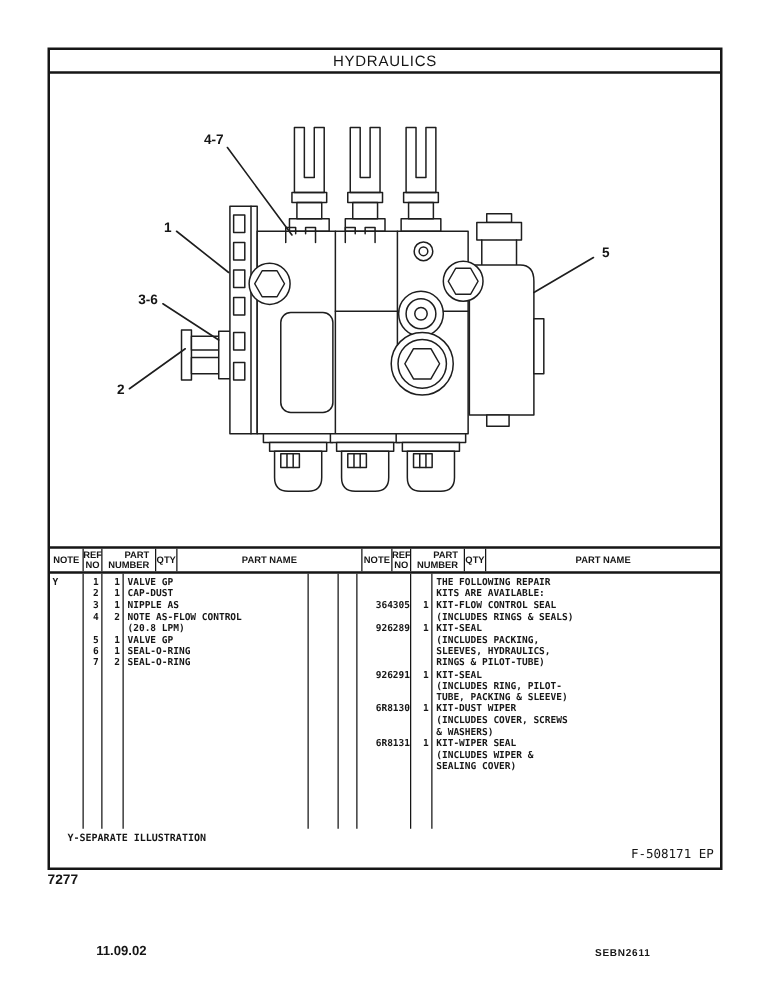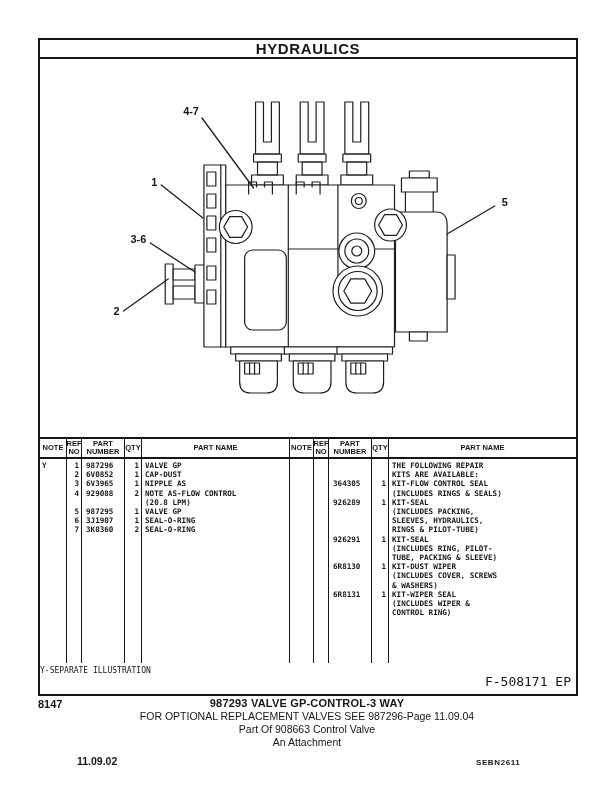--- a/index.html
+++ b/index.html
@@ -6,45 +6,45 @@
   html,body { background:#ffffff; }
   .page {
     width:614px; height:791px; position:relative; background:#ffffff;
     font-family:"Liberation Sans", sans-serif; color:#161616; overflow:hidden;
   }
   .frame {
     position:absolute; left:38px; top:38px; width:540px; height:658px;
     border:2px solid #161616; background:#fff;
   }
   .titlebar { height:19px; border-bottom:2px solid #161616; display:flex; align-items:center; justify-content:center; }
-  .title { font-size:15px; font-weight:bold; letter-spacing:.6px; }
-  .diagram { position:absolute; left:0; top:19px; width:536px; height:378px;margin-left:20px; }
+  .title { font-size:12px; font-weight:normal; letter-spacing:.6px; }
+  .diagram { position:absolute; left:0; top:19px; width:536px; height:378px; }
   .diagram svg { display:block; width:100%; height:100%; }
 
   .ptable { position:absolute; left:0; top:397px; width:536px; border-top:2px solid #161616; }
   .thead { display:flex; height:20px; border-bottom:2px solid #161616; }
   .tbody { display:flex; height:204px; }
   .th, .tcol { border-right:1px solid #161616; }
   .th { display:flex; align-items:center; justify-content:center; text-align:center;
         font-size:7.5px; font-weight:bold; line-height:8px; white-space:pre; }
-  .w-note  { width:27px; } .w-ref  { width:15px; } .w-pn { width:43px; }
+  .w-note  { width:27px; } .w-ref  { width:15px; } .w-pn { width:43px;text-align:right; }
   .w-qty   { width:17px; } .w-name { width:148px; }
   .w-note2 { width:24px; } .w-name2{ width:187px; }
   .nb { border-right:none; }
   .tcol { font-family:"DejaVu Sans Mono", monospace; font-size:7.6px; font-weight:bold;
           line-height:9.2px; padding-top:2px; overflow:hidden; }
   .tline { white-space:pre; }
   .a-note .tline { padding-left:2px; }
   .a-ref  .tline { text-align:right; padding-right:2px; }
   .a-pn   .tline { padding-left:4px; }
   .a-qty  .tline { text-align:right; padding-right:2px; }
   .a-name .tline { padding-left:3px; }
   .tfoot { position:relative; height:28px; }
-  .footnote { position:absolute; left:0; top:3px; font-family:"DejaVu Sans Mono",monospace; font-size:8px; font-weight:normal; }
-  .figref   { position:absolute; right:5px; bottom:2px; font-family:"DejaVu Sans Mono",monospace; font-size:13px;text-align:right; }
+  .footnote { position:absolute; left:14px; top:3px; font-family:"DejaVu Sans Mono",monospace; font-size:8px; font-weight:bold; }
+  .figref   { position:absolute; right:5px; bottom:2px; font-family:"DejaVu Sans Mono",monospace; font-size:10px;text-align:right; }
 
   .page-code { position:absolute; left:38px; top:698px; font-size:11px; font-weight:bold; }
   .caption { position:absolute; left:0; top:697px; width:614px; text-align:center; line-height:13px; }
   .caption .c1 { font-size:11px; font-weight:bold; letter-spacing:.2px; }
   .caption .cx { font-size:10.5px; }
   .date    { position:absolute; left:56px;  top:755px; font-size:10.5px; font-weight:bold;margin-left:21px; }
   .doccode { position:absolute; left:476px; top:758px; font-size:8px; font-weight:bold; letter-spacing:.6px; }
 
   svg * { vector-effect:non-scaling-stroke; }
 </style>
@@ -227,30 +227,20 @@
           <div class="tcol w-ref  a-ref">
               <div class="tline">1</div>
               <div class="tline">2</div>
               <div class="tline">3</div>
               <div class="tline">4</div>
               <div class="tline">&nbsp;</div>
               <div class="tline">5</div>
               <div class="tline">6</div>
               <div class="tline">7</div>
             </div>
-          <div class="tcol w-pn   a-pn">
-              <div class="tline">987296</div>
-              <div class="tline">6V0852</div>
-              <div class="tline">6V3965</div>
-              <div class="tline">929088</div>
-              <div class="tline">&nbsp;</div>
-              <div class="tline">987295</div>
-              <div class="tline">3J1907</div>
-              <div class="tline">3K0360</div>
-            </div>
           <div class="tcol w-qty  a-qty">
               <div class="tline">1</div>
               <div class="tline">1</div>
               <div class="tline">1</div>
               <div class="tline">2</div>
               <div class="tline">&nbsp;</div>
               <div class="tline">1</div>
               <div class="tline">1</div>
               <div class="tline">2</div>
             </div>
@@ -352,33 +342,27 @@
               <div class="tline">SLEEVES, HYDRAULICS,</div>
               <div class="tline">RINGS &amp; PILOT-TUBE)</div>
               <div class="tline">KIT-SEAL</div>
               <div class="tline">(INCLUDES RING, PILOT-</div>
               <div class="tline">TUBE, PACKING &amp; SLEEVE)</div>
               <div class="tline">KIT-DUST WIPER</div>
               <div class="tline">(INCLUDES COVER, SCREWS</div>
               <div class="tline">&amp; WASHERS)</div>
               <div class="tline">KIT-WIPER SEAL</div>
               <div class="tline">(INCLUDES WIPER &amp;</div>
-              <div class="tline">CONTROL RING)</div>
+              <div class="tline">SEALING COVER)</div>
             </div>
         </div>
       </div>
       <div class="tfoot">
         <div class="footnote">Y-SEPARATE ILLUSTRATION</div>
         <div class="figref">F-508171 EP</div>
       </div>
     </div>
   </div>
 
-  <div class="page-code">8147</div>
-  <div class="caption">
-    <div class="c1">987293 VALVE GP-CONTROL-3 WAY</div>
-    <div class="cx">FOR OPTIONAL REPLACEMENT VALVES SEE 987296-Page 11.09.04</div>
-    <div class="cx">Part Of 908663 Control Valve</div>
-    <div class="cx">An Attachment</div>
-  </div>
+  <div class="page-code">7277</div>
   <div class="date">11.09.02</div>
   <div class="doccode">SEBN2611</div>
 </div>
 
 </body></html>

